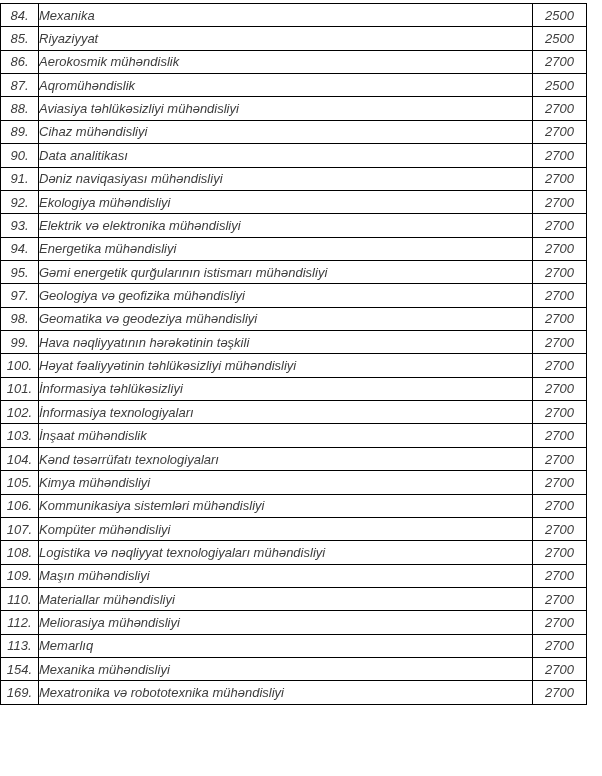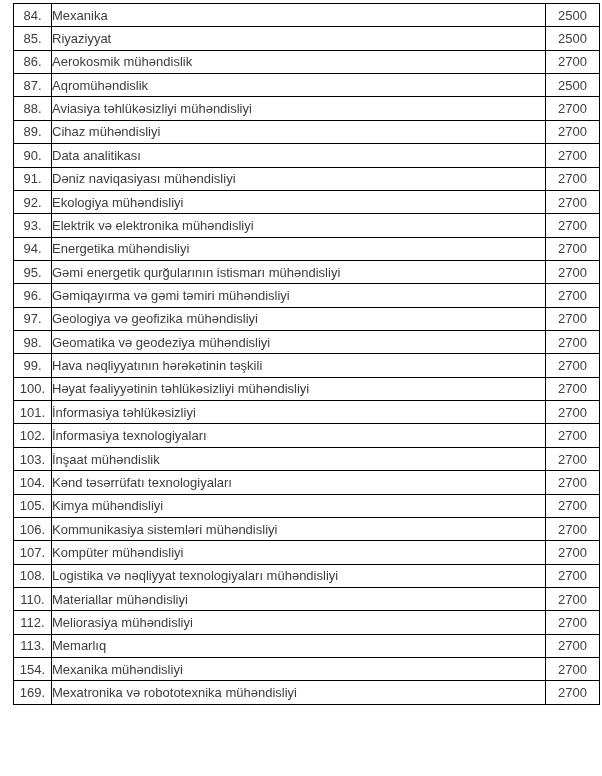--- a/index.html
+++ b/index.html
@@ -15,28 +15,29 @@
   }
   .page {
     position: relative;
     width: 602px;
     height: 776px;
     background: var(--bg-color);
     overflow: hidden;
   }
   table.fee-table {
     position: absolute;
-    left: 13px;
+    left: 0;
     top: 3px;
     width: 586px;
     border-collapse: collapse;
     table-layout: fixed;
     font-family: "Liberation Sans", sans-serif;
     font-size: 13px;
     color: var(--text-color);
+    font-style: italic;
   }
   table.fee-table td {
     border: 1px solid var(--border-color);
     height: 23.36px;
     padding: 0;
     vertical-align: middle;
     white-space: nowrap;
     overflow: hidden;
   }
   td.col-no {
@@ -115,25 +116,20 @@
           <td class="col-no">94.</td>
           <td class="col-name">Energetika mühəndisliyi</td>
           <td class="col-value">2700</td>
         </tr>
         <tr>
           <td class="col-no">95.</td>
           <td class="col-name">Gəmi energetik qurğularının istismarı mühəndisliyi</td>
           <td class="col-value">2700</td>
         </tr>
         <tr>
-          <td class="col-no">96.</td>
-          <td class="col-name">Gəmiqayırma və gəmi təmiri mühəndisliyi</td>
-          <td class="col-value">2700</td>
-        </tr>
-        <tr>
           <td class="col-no">97.</td>
           <td class="col-name">Geologiya və geofizika mühəndisliyi</td>
           <td class="col-value">2700</td>
         </tr>
         <tr>
           <td class="col-no">98.</td>
           <td class="col-name">Geomatika və geodeziya mühəndisliyi</td>
           <td class="col-value">2700</td>
         </tr>
         <tr>
@@ -177,20 +173,25 @@
           <td class="col-value">2700</td>
         </tr>
         <tr>
           <td class="col-no">107.</td>
           <td class="col-name">Kompüter mühəndisliyi</td>
           <td class="col-value">2700</td>
         </tr>
         <tr>
           <td class="col-no">108.</td>
           <td class="col-name">Logistika və nəqliyyat texnologiyaları mühəndisliyi</td>
+          <td class="col-value">2700</td>
+        </tr>
+        <tr>
+          <td class="col-no">109.</td>
+          <td class="col-name">Maşın mühəndisliyi</td>
           <td class="col-value">2700</td>
         </tr>
         <tr>
           <td class="col-no">110.</td>
           <td class="col-name">Materiallar mühəndisliyi</td>
           <td class="col-value">2700</td>
         </tr>
         <tr>
           <td class="col-no">112.</td>
           <td class="col-name">Meliorasiya mühəndisliyi</td>

